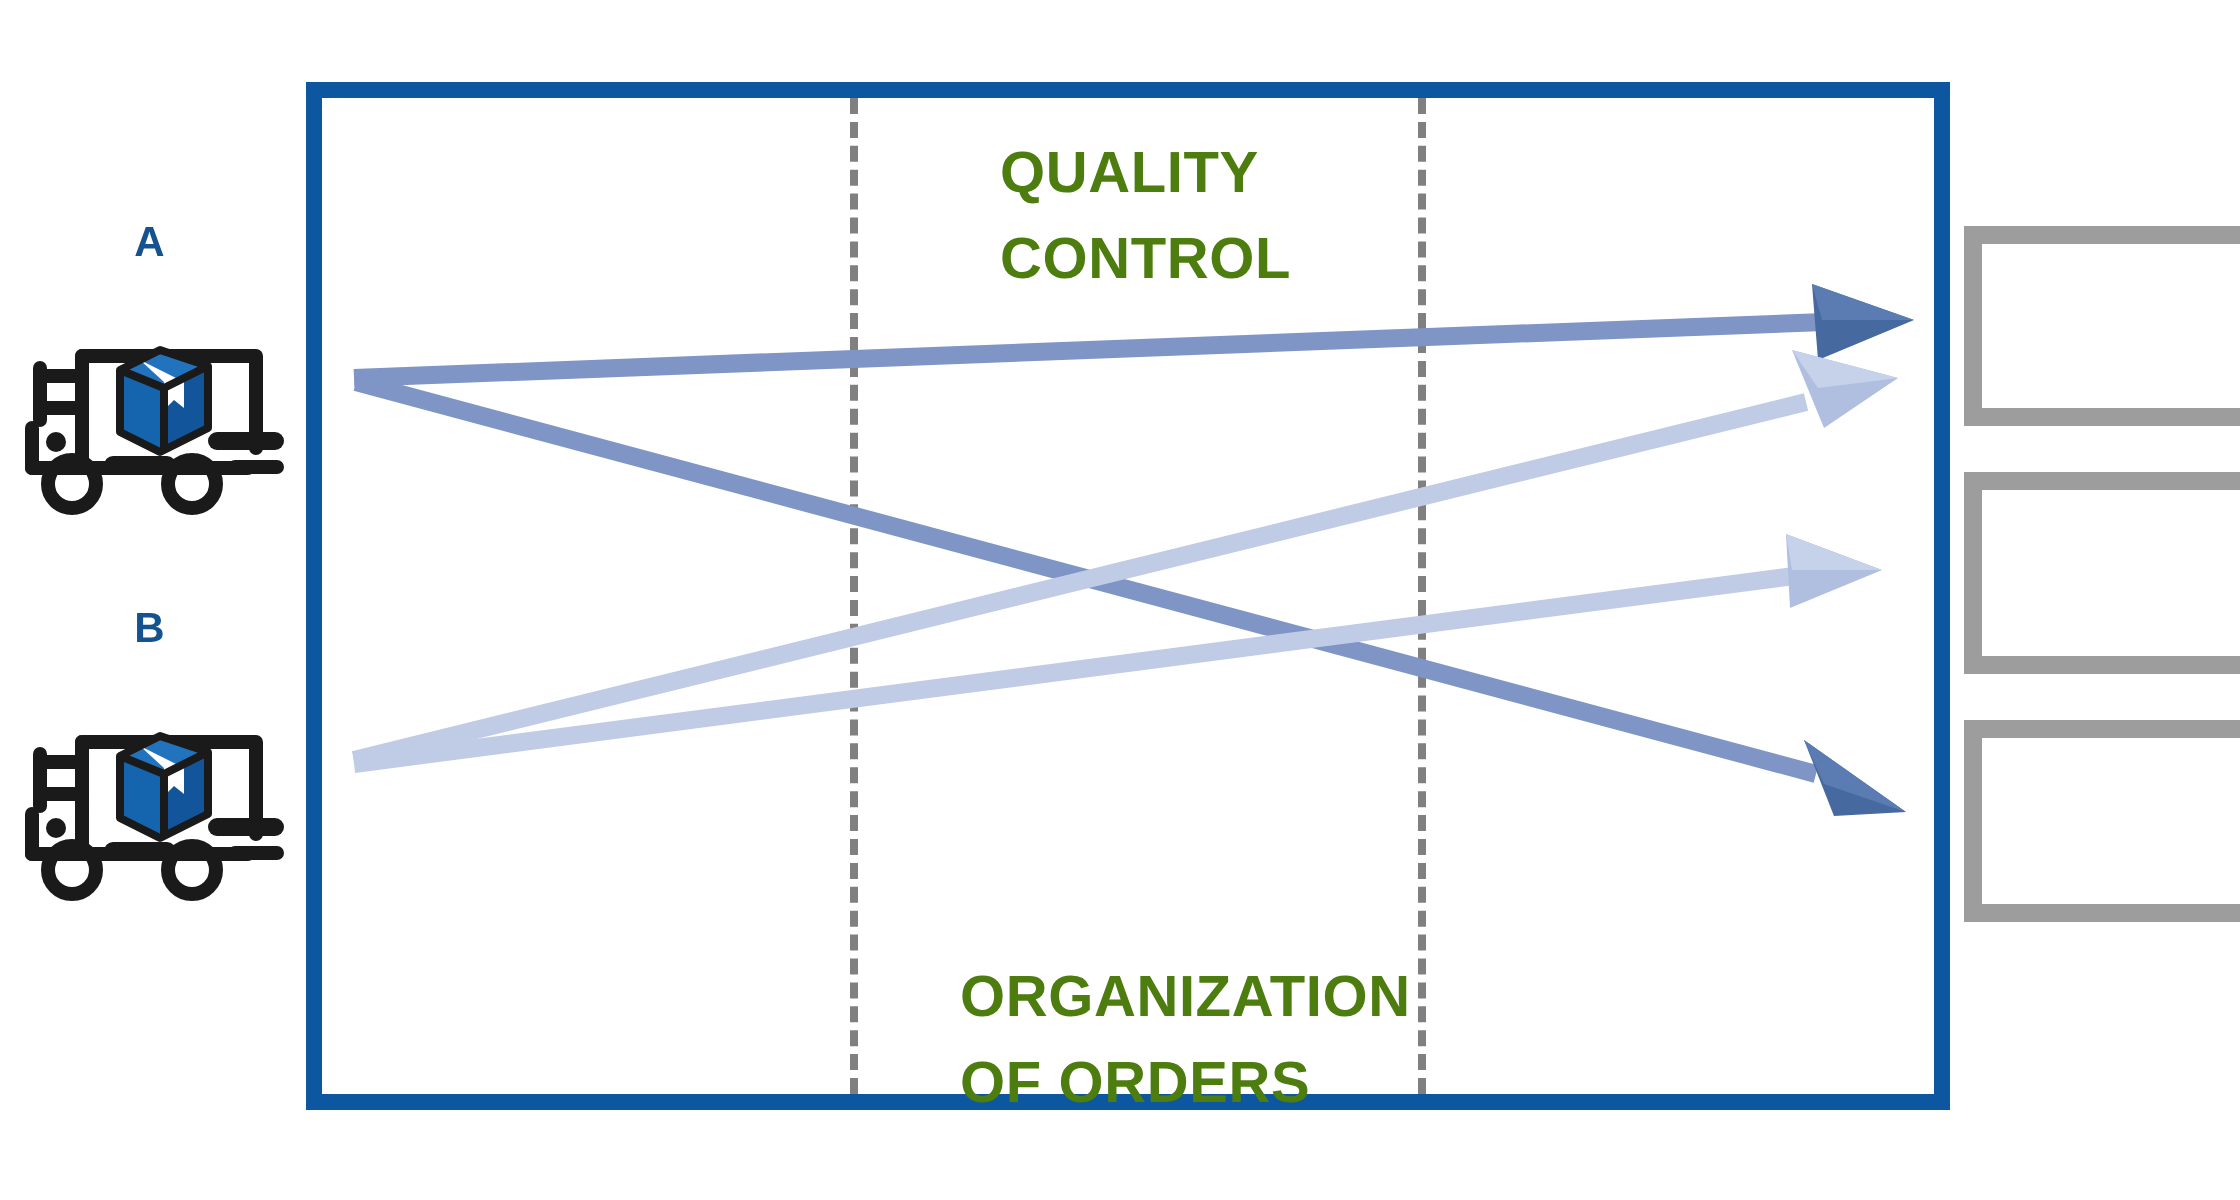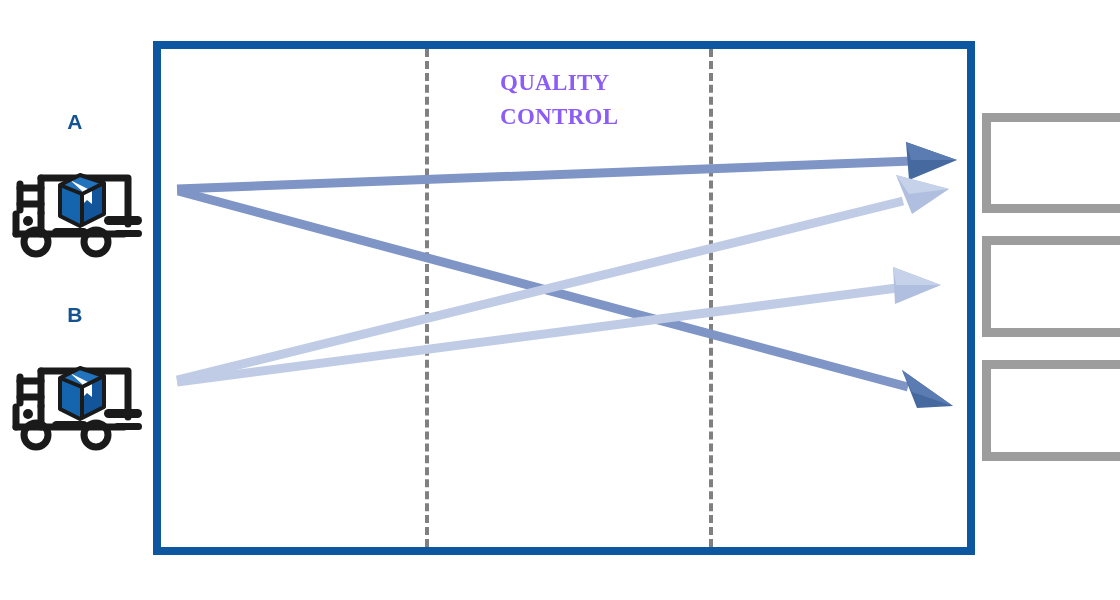--- a/index.html
+++ b/index.html
@@ -56,27 +56,26 @@
     top: 49px;
     width: 0;
     height: 498px;
     border-left: 4px dashed #808080;
   }
   #stage-divider-1 { left: 425px; }
   #stage-divider-2 { left: 709px; }
 
   .frame-caption {
     position: absolute;
-    color: #8b5cf6;
-    font-size: 23px;
+    color: #4d7c0f;
+    font-size: 29px;
     font-weight: bold;
     line-height: 1.48;
     letter-spacing: 0.3px;
     white-space: pre-line;
-    font-family: Liberation Serif, serif;
   }
   #caption-quality   { left: 500px; top: 66px; }
   #caption-orders    { left: 480px; top: 478px; }
 
   
   #flow-arrows {
     position: absolute;
     left: 0;
     top: 0;
     width: 1120px;
@@ -180,20 +179,22 @@
     </div>
   </div>
 
   <div id="process-frame"></div>
 
   <div class="stage-divider" id="stage-divider-1"></div>
   <div class="stage-divider" id="stage-divider-2"></div>
 
   <div class="frame-caption" id="caption-quality">QUALITY
 CONTROL</div>
+  <div class="frame-caption" id="caption-orders">ORGANIZATION
+OF ORDERS</div>
 
   <svg id="flow-arrows" viewBox="0 0 1120 600" xmlns="http://www.w3.org/2000/svg">
 
     <g>
       <path d="M177 189 L912 161" stroke="#7e95c6" stroke-width="9" fill="none"></path>
       <polygon points="957 160 906 142 909 180" fill="#46699f"></polygon>
       <polygon points="957 160 906 142 911 160" fill="#5b7cb3"></polygon>
     </g>
 
     <g>

